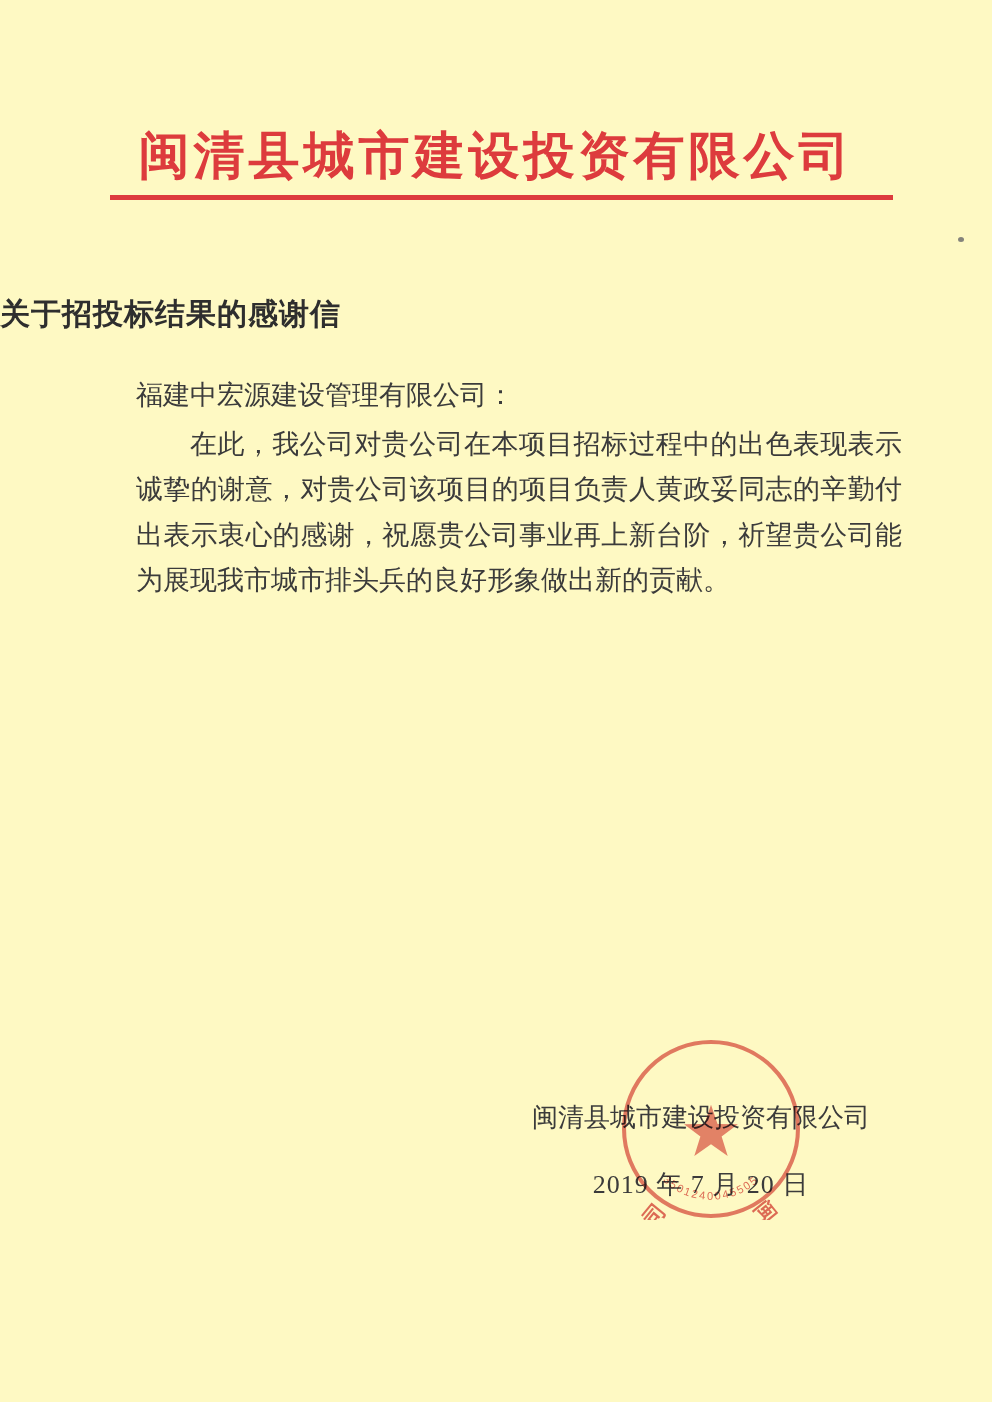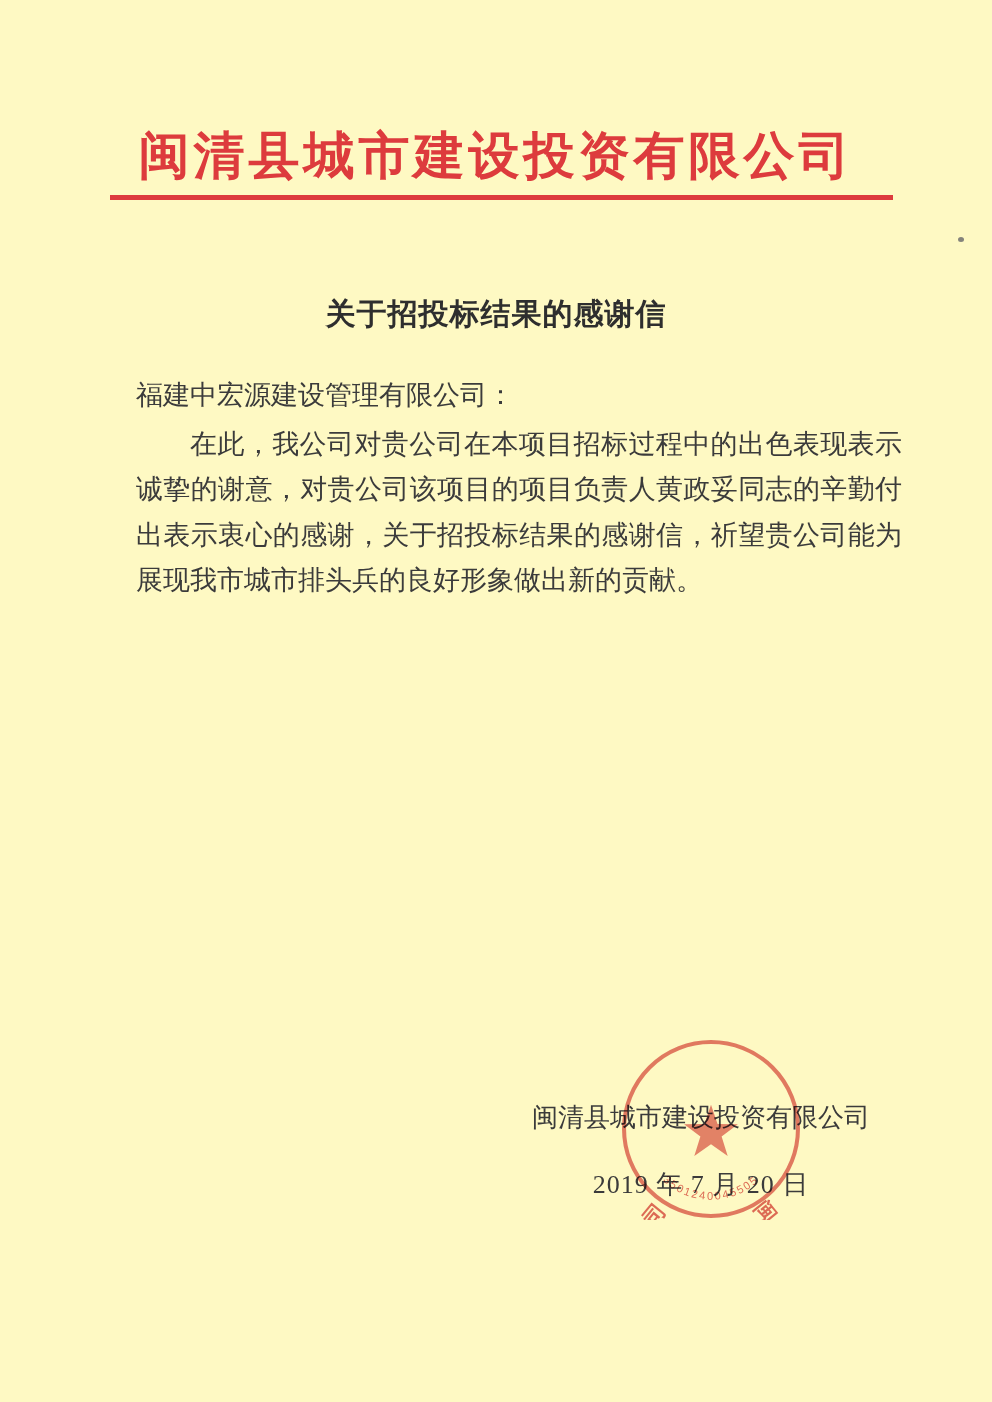--- a/index.html
+++ b/index.html
@@ -35,21 +35,20 @@
     width: 783px;
     height: 5px;
     background: var(--accent, #dd3b3d);
   }
   .doc-title {
     position: absolute;
     top: 294px;
     left: 0;
     width: 100%;
     margin: 0;
-    text-align: center;
     font-size: 30px;
     font-weight: bold;
     letter-spacing: 1px;
     color: #2e2e2e;
     font-family: "Liberation Sans", "DejaVu Sans", sans-serif;
   }
   .letter-body {
     position: absolute;
     top: 373px;
     left: 136px;
@@ -124,21 +123,21 @@
 <div class="page">
 
   <div class="letterhead-name">闽清县城市建设投资有限公司</div>
 
   <div class="letterhead-rule"></div>
 
   <h1 class="doc-title">关于招投标结果的感谢信</h1>
 
   <div class="letter-body">
     <p>福建中宏源建设管理有限公司：</p>
-    <p class="indent">在此，我公司对贵公司在本项目招标过程中的出色表现表示诚挚的谢意，对贵公司该项目的项目负责人黄政妥同志的辛勤付出表示衷心的感谢，关于招投标结果的感谢信，祈望贵公司能为展现我市城市排头兵的良好形象做出新的贡献。</p>
+    <p class="indent">在此，我公司对贵公司在本项目招标过程中的出色表现表示诚挚的谢意，对贵公司该项目的项目负责人黄政妥同志的辛勤付出表示衷心的感谢，祝愿贵公司事业再上新台阶，祈望贵公司能为展现我市城市排头兵的良好形象做出新的贡献。</p>
   </div>
 
   <div class="signature-block">
     <div class="signature-name">闽清县城市建设投资有限公司</div>
     <div class="signature-date">2019 年 7 月 20 日</div>
   </div>
 
   <svg class="seal" viewBox="0 0 180 180" aria-hidden="true">
     <defs>
       <path id="seal-ring-arc" d="M 90,154 A 64,64 0 1,1 89.99,154" fill="none"></path>

